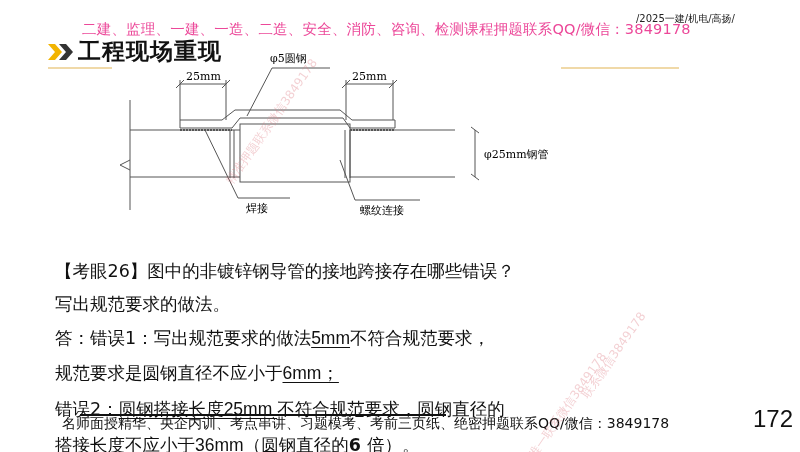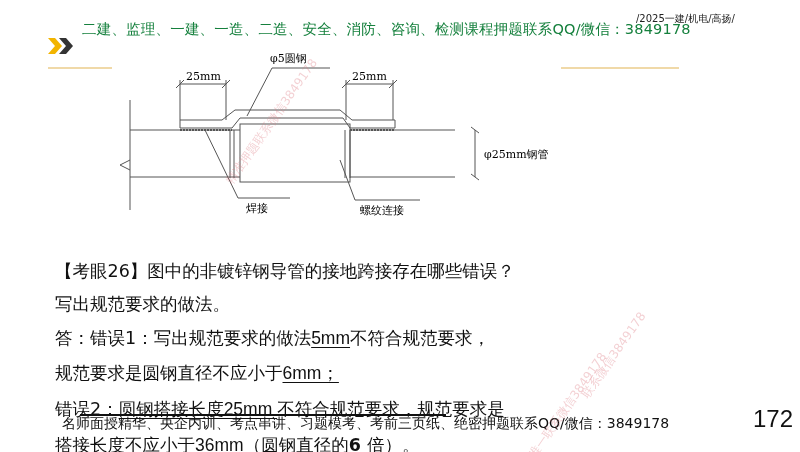--- a/index.html
+++ b/index.html
@@ -2,21 +2,21 @@
 <html><head>
 <meta charset="utf-8">
 <style>
   html, body { margin: 0; padding: 0; }
   body {
     width: 800px; height: 452px; overflow: hidden; position: relative;
     background: #ffffff; color: #1a1a1a;
     font-family: "DejaVu Sans", "Liberation Sans", sans-serif;
   }
   .abs { position: absolute; white-space: nowrap; }
-  .top-banner { left: 82px; top: 20px; font-size: 14.5px; color: #15803d; letter-spacing: 0.2px; }
+  .top-banner { left: 82px; top: 20px; font-size: 14.5px; color: #ec4899; letter-spacing: 0.2px; }
   .top-tag { left: 636px; top: 12px; font-size: 10px; color: #222; }
   .title-wrap { left: 48px; top: 36px; display: flex; align-items: center; }
   .chev { width: 28px; height: 20px; position: relative; margin-right: 2px; }
   .title { font-size: 23px; font-weight: bold; color: #111; letter-spacing: 1px; }
   .title-rule-left { left: 48px; top: 67px; width: 64px; height: 2px; background: #f0d9a8; }
   .title-rule-right { left: 561px; top: 67px; width: 118px; height: 2px; background: #f0d9a8; }
   .diagram { left: 105px; top: 44px; width: 520px; height: 176px; }
   .dlabel { font-family: "DejaVu Serif", "Liberation Serif", serif; font-size: 11px; color: #555; }
   .q-line { left: 55px; font-size: 17.5px; color: #111; margin-top: 33px; }
   .q1 { top: 226px; }
@@ -37,20 +37,21 @@
 <div class="abs top-banner">二建、监理、一建、一造、二造、安全、消防、咨询、检测课程押题联系QQ/微信：3849178</div>
 <div class="abs top-tag">/2025一建/机电/高扬/</div>
 
 <div class="abs title-wrap">
   <span class="chev">
     <svg width="28" height="20" viewBox="0 0 28 20">
       <polygon points="0,2 7,2 14,10 7,18 0,18 7,10" fill="#f2b400"></polygon>
       <polygon points="11,2 18,2 25,10 18,18 11,18 18,10" fill="#333333"></polygon>
     </svg>
   </span>
+  <span class="title">工程现场重现</span>
 </div>
 <div class="abs title-rule-left"></div>
 <div class="abs title-rule-right"></div>
 
 <svg class="abs diagram" viewBox="105 44 520 176" width="520" height="176">
   <g stroke="#555" fill="none" stroke-width="1">
 
     <line x1="130" y1="100" x2="130" y2="210"></line>
     <polyline points="130,160 120,165 130,170"></polyline>
 
@@ -102,21 +103,21 @@
 <div class="abs q-line q1">【考眼26】图中的非镀锌钢导管的接地跨接存在哪些错误？</div>
 <div class="abs q-line q2">写出规范要求的做法。</div>
 
 <div class="abs q-line a1">
   <span>答：错误1：写出规范要求的做法</span><b class="u">5mm</b><span>不符合规范要求，</span>
 </div>
 <div class="abs q-line a2">
   <span>规范要求是圆钢直径不应小于</span><b class="u">6mm；</b>
 </div>
 <div class="abs q-line a3">
-  <span>错误2：</span><b class="u">圆钢搭接长度25mm </b><span>不符合规范要求，规范要求是</span>
+  <span>错误2：</span><b class="u">圆钢搭接长度25mm </b><span>不符合规范要求，圆钢直径的</span>
 </div>
 <div class="abs q-line a4">
   <span>搭接长度不应小于</span><b class="u">36mm</b><span>（圆钢直径的</span><b>6 </b><span>倍）。</span>
 </div>
 
 <div class="abs bottom-banner">名师面授精华、央企内训、考点串讲、习题模考、考前三页纸、绝密押题联系QQ/微信：3849178</div>
 <div class="abs strike"></div>
 <div class="abs page-num">172</div>
 
 <div class="abs watermark" style="left:222px; top:178px; transform: rotate(-55deg);">精准押题联系微信3849178</div>

